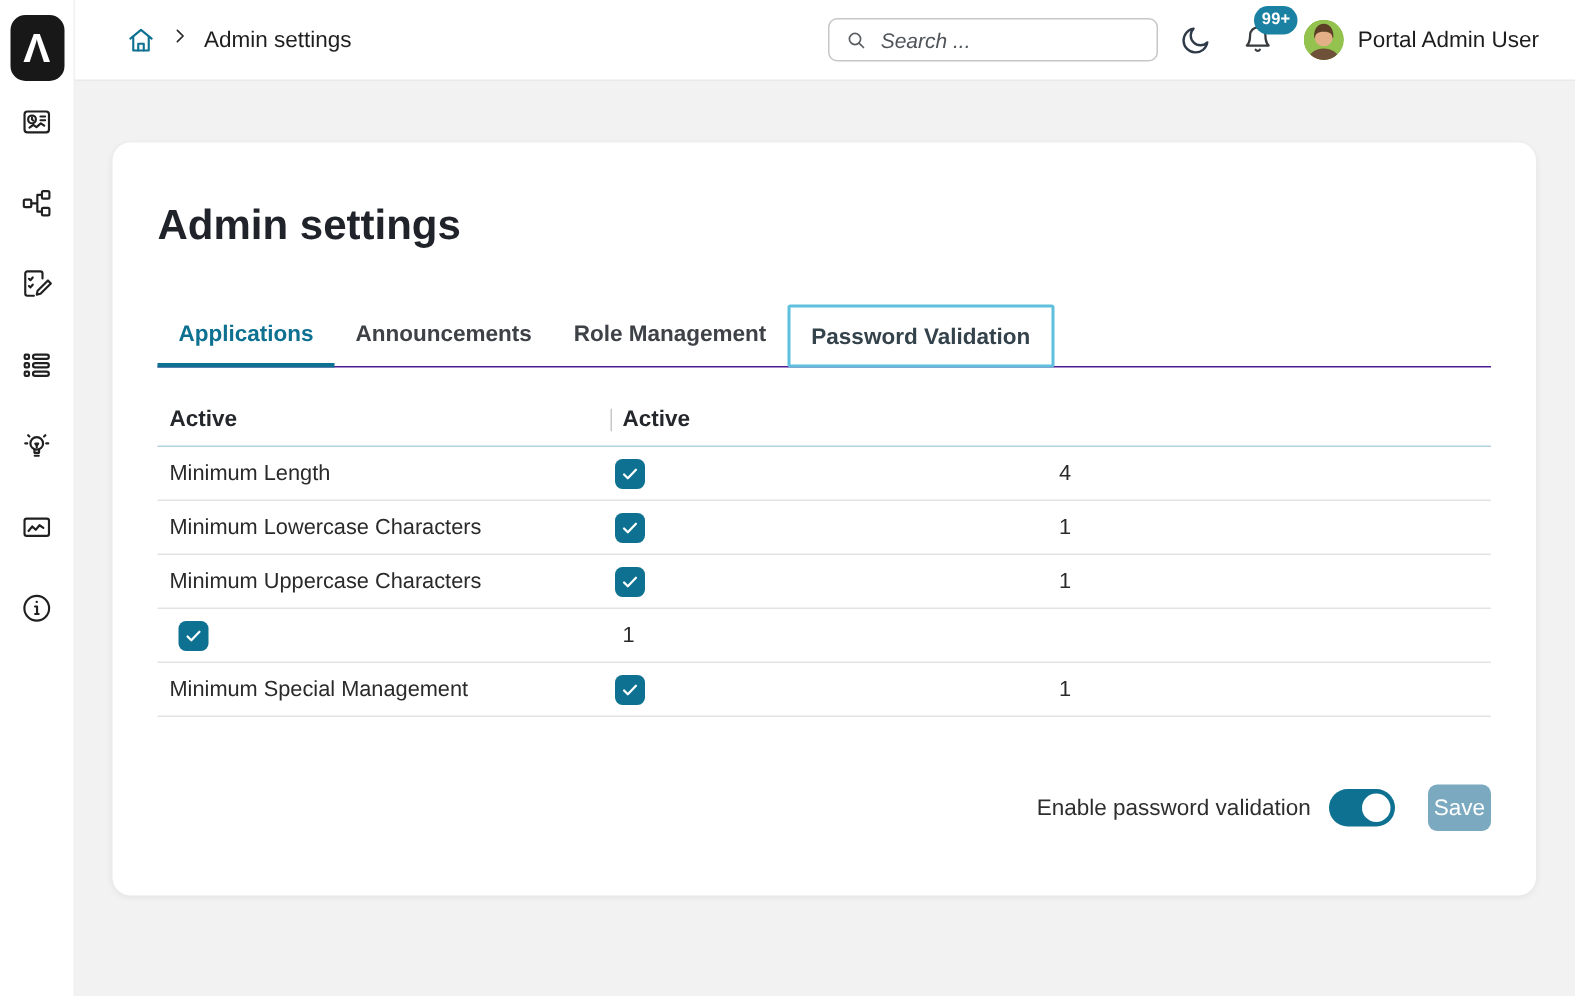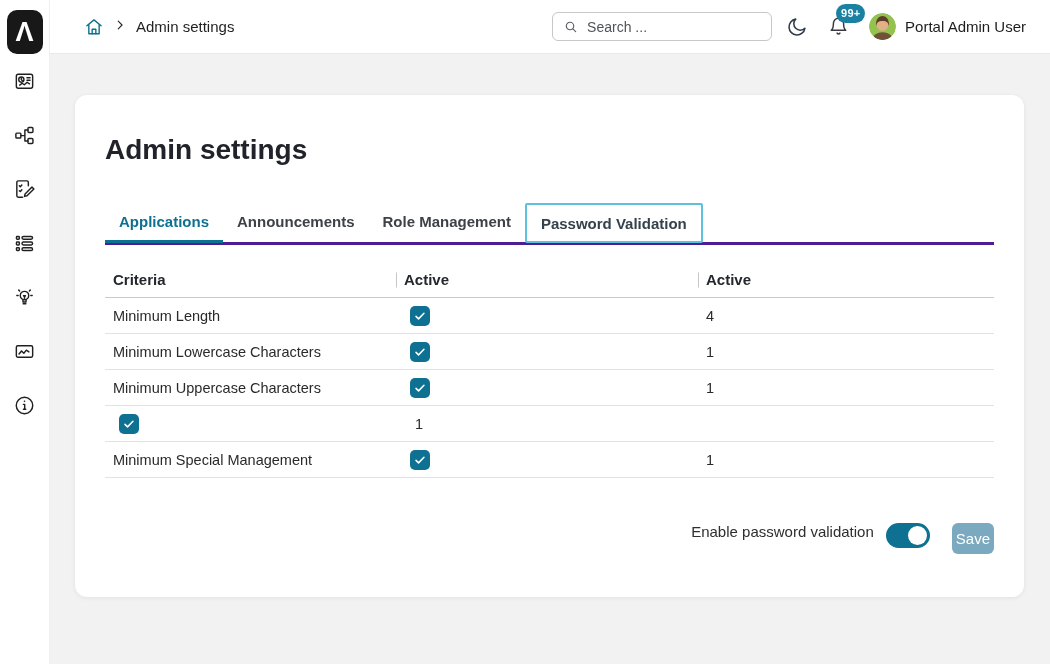--- a/index.html
+++ b/index.html
@@ -20,60 +20,60 @@
             display:flex; align-items:center; padding:0 24px 0 34px; }
   .breadcrumb { display:flex; align-items:center; gap:9px; }
   .crumb-home { background:none; border:none; cursor:pointer; display:flex; }
   .crumb-home svg { width:20px; height:20px; stroke:var(--accent); fill:none; stroke-width:1.7; stroke-linecap:round; stroke-linejoin:round; }
   .crumb-chevron svg { width:14px; height:14px; stroke:#2b2b2b; fill:none; stroke-width:2; stroke-linecap:round; stroke-linejoin:round; }
   .crumb-label { font-size:15px; color:#1f1f1f; cursor:pointer; }
 
   .searchbox { margin-left:auto; width:220px; height:29px; border:1px solid #c7c7c7; border-radius:6px; background:#fff;
                display:flex; align-items:center; padding:0 10px; gap:8px; }
   .searchbox svg { width:16px; height:16px; stroke:#5b5f63; fill:none; stroke-width:1.7; stroke-linecap:round; flex:none; }
-  .searchbox input { border:none; outline:none; width:100%; font-size:14px; color:#0369a1; font-family:"Liberation Sans",sans-serif; background:transparent; }
+  .searchbox input { border:none; outline:none; width:100%; font-size:14px; color:#0369a1; font-family:"Liberation Sans",sans-serif; background:transparent;font-style:italic; }
   .searchbox input::placeholder { color:#4f5459; opacity:1; }
 
   .icon-btn { background:none; border:none; cursor:pointer; display:flex; align-items:center; justify-content:center; }
   .moon-btn { margin-left:14px; }
   .moon-btn svg { width:22px; height:22px; stroke:#2e3a47; fill:none; stroke-width:1.7; stroke-linejoin:round; }
   .bell-wrap { position:relative; margin-left:20px; }
   .bell-btn svg { width:21px; height:21px; stroke:#373b3e; fill:none; stroke-width:1.7; stroke-linecap:round; stroke-linejoin:round; }
   .badge { position:absolute; top:-12px; left:8px; background:var(--badge); color:#fff; font-size:11px; font-weight:bold;
            padding:4px 5px; border-radius:11px; line-height:1; letter-spacing:.2px; }
   .avatar { margin-left:20px; width:27px; height:27px; border-radius:50%; overflow:hidden; cursor:pointer; flex:none; }
   .user-name { margin-left:9px; font-size:15px; color:#1d1d1d; cursor:pointer; white-space:nowrap; }
 
   
   .main { position:absolute; left:50px; top:54px; right:0; bottom:0; background:#f2f2f2; }
   .card { position:absolute; left:25px; top:41px; width:949px; height:502px; background:#fff; border-radius:12px;
           box-shadow:0 1px 5px rgba(0,0,0,.07); padding:38px 30px 0; }
   .page-title { font-size:28px; font-weight:bold; color:#202329; line-height:33px; }
 
   
-  .tabs { display:flex; align-items:stretch; height:42px; margin-top:37px; border-bottom:3px solid #4c1d95; }
+  .tabs { display:flex; align-items:stretch; height:42px; margin-top:37px; border-bottom:1px solid #4c1d95; }
   .tab { display:flex; align-items:center; padding:0 14px; font-size:15px; font-weight:600; color:#3e4247;
          border-bottom:3px solid transparent; margin-bottom:-1px; cursor:pointer; white-space:nowrap; }
   .tab.active { color:var(--accent); border-bottom-color:var(--accent); }
   .tab.focused { border:2px solid var(--focus); border-radius:2px; margin-bottom:-1px; color:#34424b; }
 
   
   .table { margin-top:17px; }
   .thead, .trow { display:flex; height:36px; align-items:center; }
   .thead { border-bottom:1px solid #b3d1de; }
   .th { font-size:15px; font-weight:700; color:#24272c; position:relative; padding-left:8px; height:100%; display:flex; align-items:center; }
   .th + .th::before { content:''; position:absolute; left:0; top:50%; transform:translateY(-50%); width:1px; height:15px; background:#c7c7c7; }
   .c1 { width:291px; } .c2 { width:302px; } .c3 { flex:1; }
   .trow { border-bottom:1px solid #e3e3e3; font-size:14.5px; color:#2a2a2a; }
   .td { padding-left:8px; display:flex; align-items:center; height:100%; }
   .cbx { width:20px; height:20px; border-radius:5px; background:var(--accent); display:flex; align-items:center; justify-content:center; margin-left:6px; cursor:pointer; }
   .cbx svg { width:14px; height:14px; stroke:#fff; stroke-width:2.6; fill:none; stroke-linecap:round; stroke-linejoin:round; }
 
   
-  .footer-row { display:flex; align-items:flex-start; justify-content:flex-end; margin-top:45px; }
+  .footer-row { display:flex; align-items:center; justify-content:flex-end; margin-top:45px; }
   .toggle-label { font-size:15px; color:#2e2e2e; }
   .toggle { width:44px; height:25px; border-radius:13px; background:var(--accent); position:relative; margin:0 14px 0 12px; cursor:pointer; border:none; }
   .knob { position:absolute; right:3px; top:3px; width:19px; height:19px; background:#fff; border-radius:50%; }
   .save-btn { background:var(--save); color:#fff; border:none; border-radius:6px; height:31px; padding:0 4px; font-size:15px;
               font-family:"Liberation Sans",sans-serif; cursor:pointer; margin-left:8px; }
 </style>
 </head>
 <body>
 
 <div class="app">
@@ -213,21 +213,20 @@
 
       <div class="tabs">
           <div class="tab active">Applications</div>
           <div class="tab">Announcements</div>
           <div class="tab">Role Management</div>
           <div class="tab focused">Password Validation</div>
         </div>
 
       <div class="table">
         <div class="thead">
-          <div class="th c1">Criteria</div>
           <div class="th c2">Active</div>
           <div class="th c3">Active</div>
         </div>
         <div class="tbody">
             <div class="trow">
               <div class="td c1">Minimum Length</div>
               <div class="td c2">
                 <span class="cbx">
                   <svg viewBox="0 0 24 24">
                     <path d="M5.2 12.6l4.3 4.3 9.3-9.7"></path>

